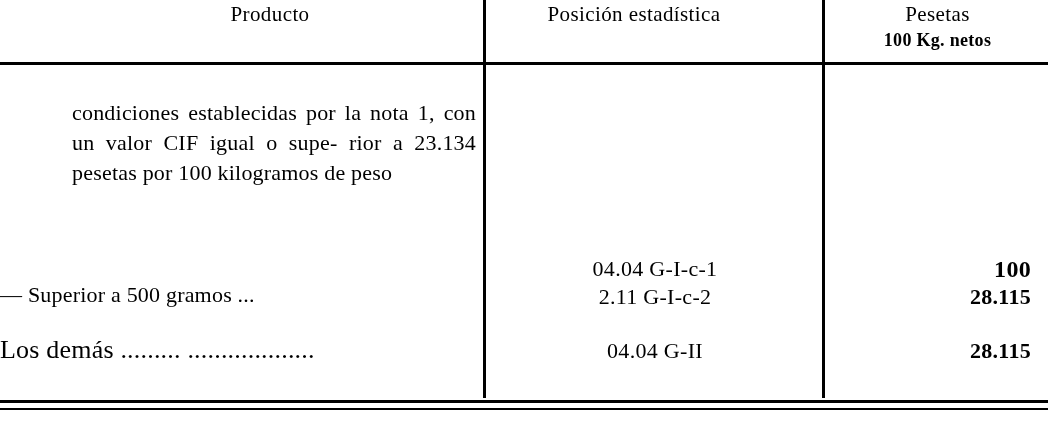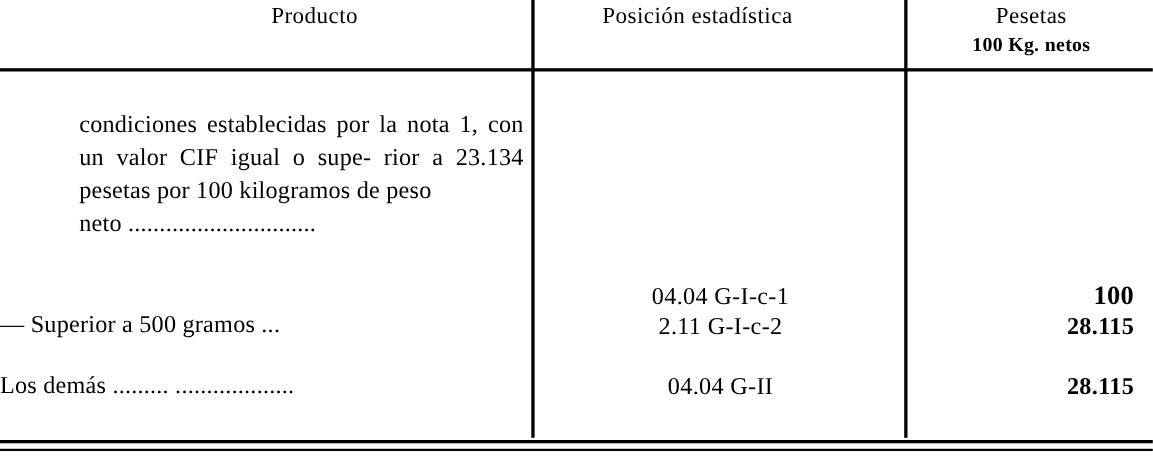--- a/index.html
+++ b/index.html
@@ -29,21 +29,21 @@
     height: 58px;
   }
   .hdr-col {
     position: absolute;
     text-align: center;
     font-size: 21px;
     line-height: 25px;
     letter-spacing: 0.4px;
   }
   .hdr-producto {
-    left: 76px;
+    left: 60px;
     top: 2px;
     width: 420px;
   }
   .hdr-posicion {
     left: 474px;
     top: 2px;
     width: 320px;
   }
   .hdr-pesetas {
     left: 830px;
@@ -154,21 +154,21 @@
     font-size: 22px;
     line-height: 28px;
     letter-spacing: 0.2px;
   }
 
   .row-demas {
     position: absolute;
     left: 0;
     top: 270px;
     width: 478px;
-    font-size: 22px;
+    font-size: 26px;
     line-height: 28px;
     letter-spacing: 0.2px;
   }
 
   .pos-1 {
     position: absolute;
     top: 190px;
     width: 330px;
     font-size: 22px;
     letter-spacing: 0.3px;
@@ -233,21 +233,20 @@
 
   <div class="body">
 
     <div class="col-producto">
       <div class="para">
         <span>condiciones establecidas</span>
         <span>por la nota 1, con un</span>
         <span>valor CIF igual o supe-</span>
         <span>rior a 23.134 pesetas por</span>
         <span>100 kilogramos de peso</span>
-        <span class="last-line">neto ..............................</span>
       </div>
 
       <div class="row-superior">
         <span>— Superior a 500 gramos ...</span>
       </div>
 
       <div class="row-demas">
         <span>Los demás ......... ...................</span>
       </div>
     </div>

